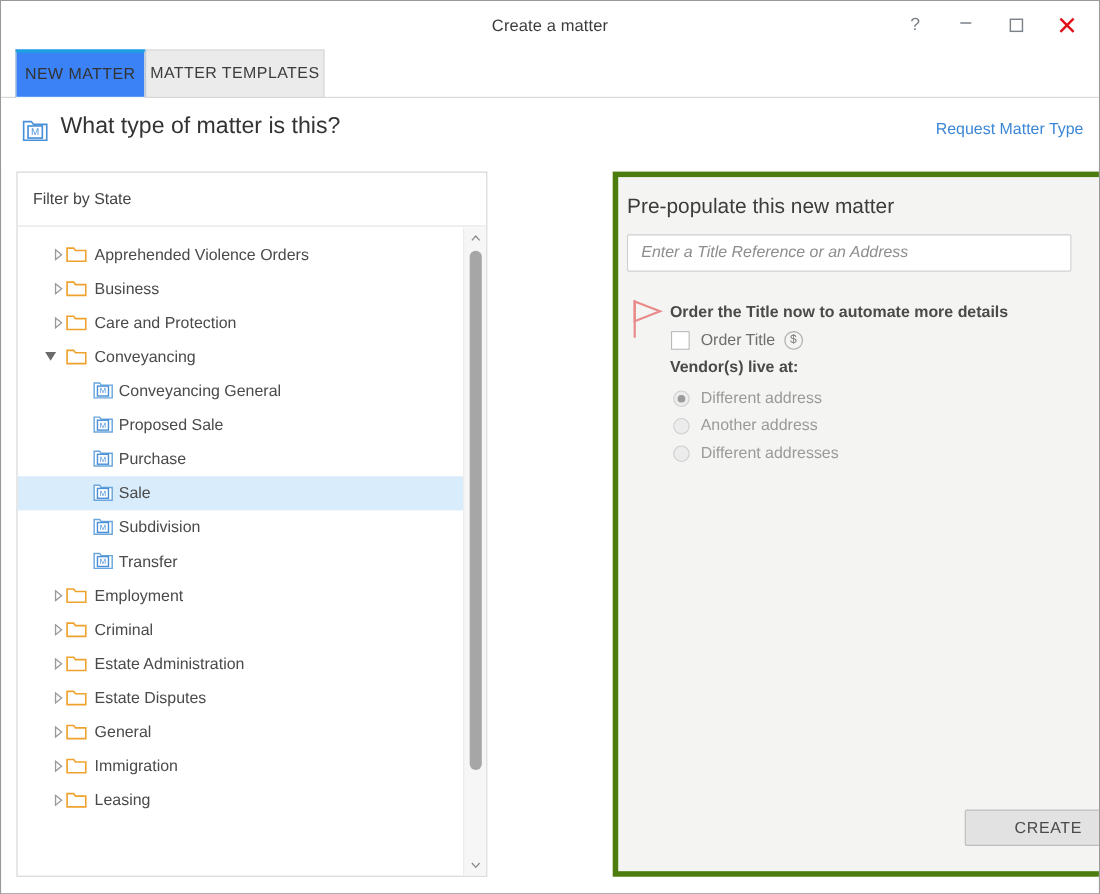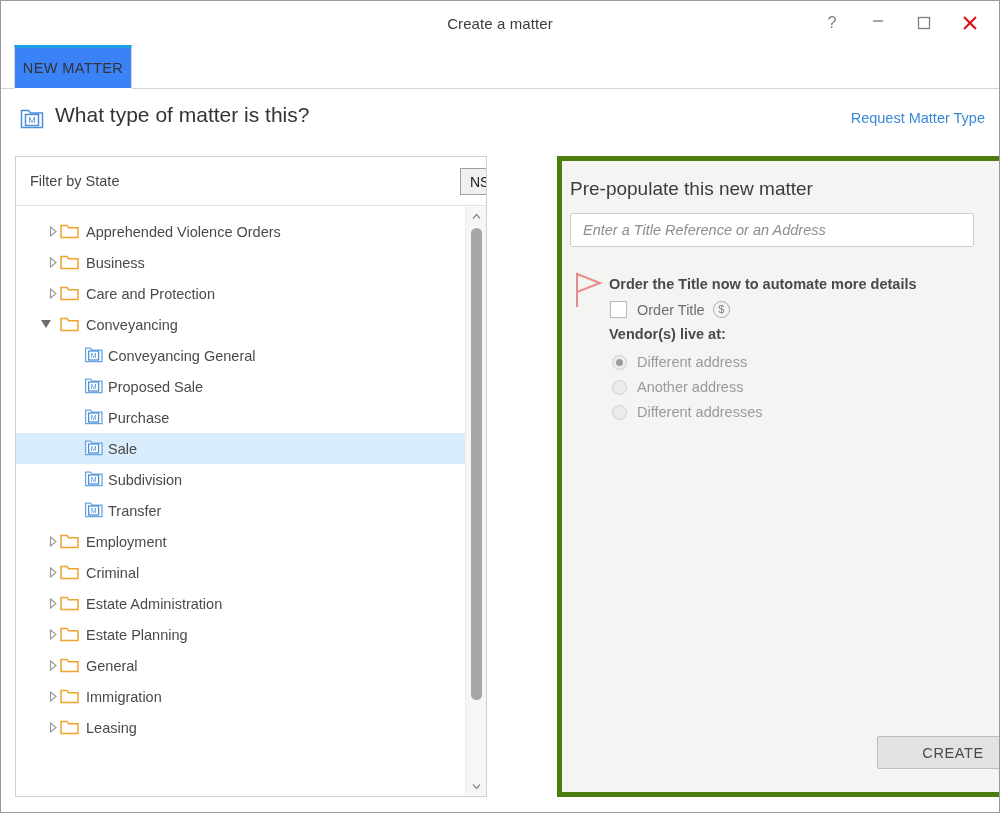--- a/index.html
+++ b/index.html
@@ -84,21 +84,21 @@
     font-size: 21px; color: #333333; font-weight: normal;
   }
   .request-link {
     position: absolute; right: 14px; top: 20px;
     font-size: 14.5px; color: #3b87d6; cursor: pointer;
   }
 
   
   .left-panel {
     position: absolute; left: 14px; top: 155px;
-    width: 472px; height: 641px;
+    width: 428px; height: 641px;
     border: 1px solid #d0d0d0;
     background: #ffffff;
     overflow: hidden;
   }
   .filter-bar {
     position: absolute; left: 0; top: 0; width: 530px; height: 49px;
     border-bottom: 1px solid #e2e2e2;
     background: #ffffff;
   }
   .filter-label {
@@ -276,20 +276,23 @@
           <line x1="15" y1="3" x2="3" y2="15" stroke="#e00f18" stroke-width="2.2"></line>
         </svg>
       </div>
     </div>
   </div>
 
   <div class="tabs">
     <div class="tab active">
       <span>NEW MATTER</span>
     </div>
+    <div class="tab inactive">
+      <span>MATTER TEMPLATES</span>
+    </div>
   </div>
 
   <div class="page-header">
     <span class="header-icon">
       <svg width="26" height="24" viewBox="0 0 26 24" aria-hidden="true">
         <path d="M2.5 3.5 h7 l2 2.6 h12 v14.4 h-21 z" fill="#ffffff" stroke="#4a90d9" stroke-width="1.5"></path>
         <rect x="6.5" y="7.5" width="13" height="11" fill="#ffffff" stroke="#4a90d9" stroke-width="1.5"></rect>
         <text x="13" y="16" font-size="9" fill="#4a90d9" text-anchor="middle" font-family="Liberation Sans, sans-serif">M</text>
       </svg>
     </span>
@@ -438,21 +441,21 @@
           </div>
           <div class="tree-row">
             <span style="position: absolute; left: 27px; top: 10px; width: 0px; height: 0px; border-top: 5px solid transparent; border-bottom: 5px solid transparent; border-left: 7px solid transparent; box-sizing: content-box;">
               <svg width="9" height="11" viewBox="0 0 9 11" style="position:absolute;left:-1px;top:-5px;" aria-hidden="true">
                 <polygon points="1.5,1 7,5.5 1.5,10" fill="none" stroke="#9a9a9a" stroke-width="1.2"></polygon>
               </svg>
             </span>
             <span class="folder-icon"><svg width="19" height="16" viewBox="0 0 19 16" aria-hidden="true">
                 <path d="M1 2.5 h6 l1.6 2.2 h9.4 v9.8 h-17 z" fill="#ffffff" stroke="#f0a22e" stroke-width="1.5"></path>
               </svg></span>
-            <span class="row-label lvl1">Estate Planning</span>
+            <span class="row-label lvl1">Estate Disputes</span>
           </div>
           <div class="tree-row">
             <span style="position: absolute; left: 27px; top: 10px; width: 0px; height: 0px; border-top: 5px solid transparent; border-bottom: 5px solid transparent; border-left: 7px solid transparent; box-sizing: content-box;">
               <svg width="9" height="11" viewBox="0 0 9 11" style="position:absolute;left:-1px;top:-5px;" aria-hidden="true">
                 <polygon points="1.5,1 7,5.5 1.5,10" fill="none" stroke="#9a9a9a" stroke-width="1.2"></polygon>
               </svg>
             </span>
             <span class="folder-icon"><svg width="19" height="16" viewBox="0 0 19 16" aria-hidden="true">
                 <path d="M1 2.5 h6 l1.6 2.2 h9.4 v9.8 h-17 z" fill="#ffffff" stroke="#f0a22e" stroke-width="1.5"></path>
               </svg></span>

